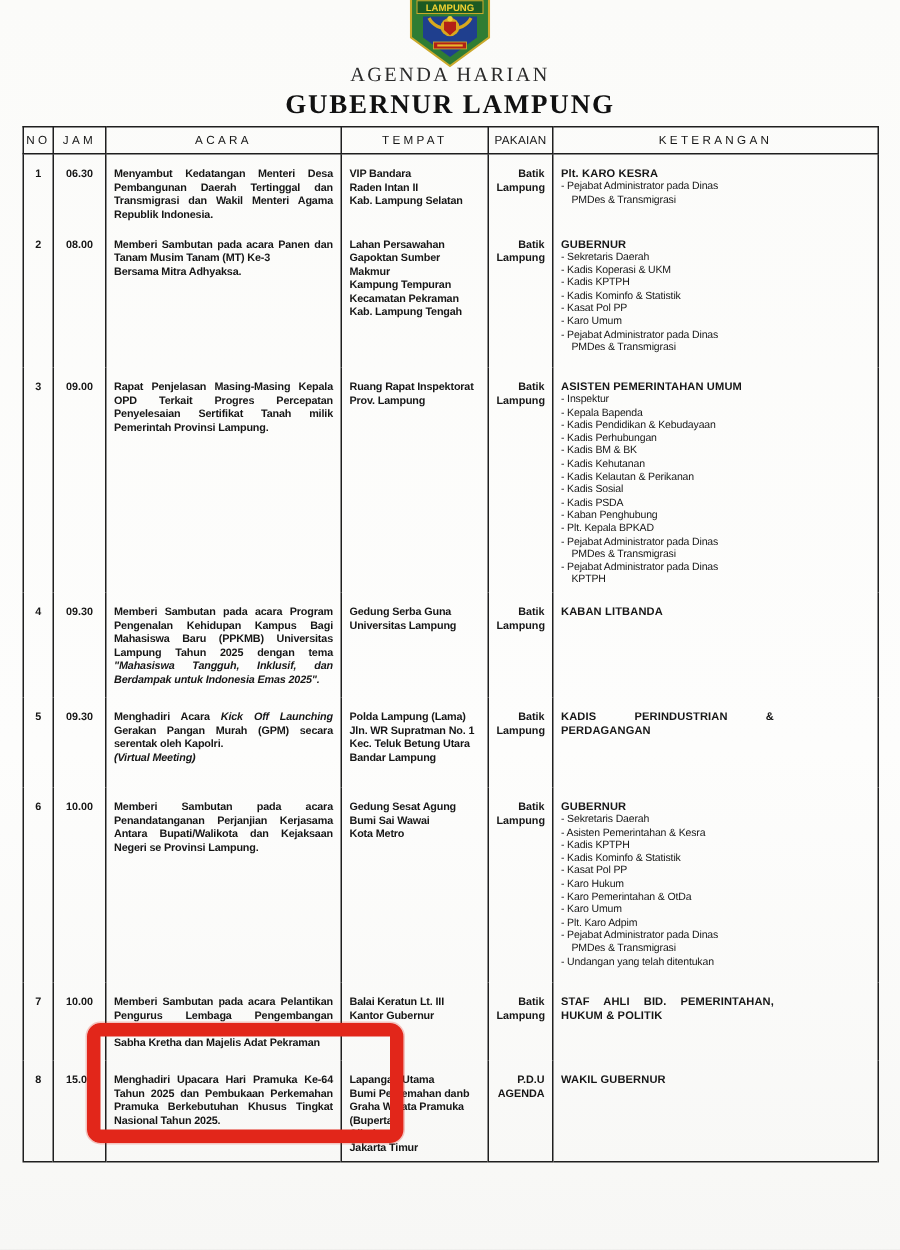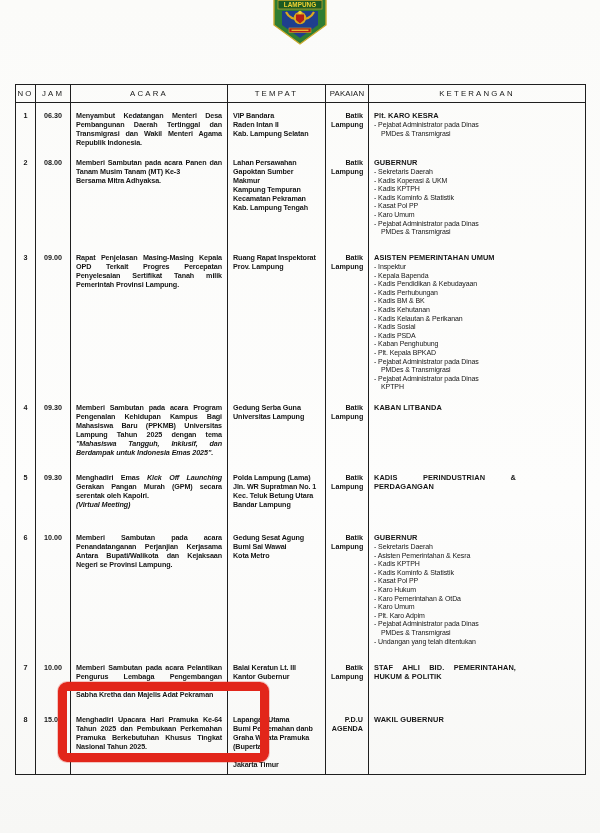--- a/index.html
+++ b/index.html
@@ -101,20 +101,22 @@
     <path d="M11,13 L47,13 L47,27 L29,40 L11,27 Z" fill="#1f3f8e"></path>
     <path d="M15,14 C20,24 38,24 43,14" fill="none" stroke="#d9a91e" stroke-width="2.2"></path>
     <circle cx="29" cy="20" r="6.2" fill="#d9a91e"></circle>
     <path d="M25,16.5 L33,16.5 L33,22 L29,25.5 L25,22 Z" fill="#b32016"></path>
     <circle cx="29" cy="14.5" r="1.8" fill="#f2d232"></circle>
     <rect x="18" y="30" width="22" height="4.6" fill="#b32016" stroke="#caa92c" stroke-width="0.6"></rect>
     <rect x="20.5" y="31.6" width="17" height="1.4" fill="#f2d232" opacity="0.85"></rect>
   </svg>
 
   <div class="doc-title-block">
+    <div class="doc-title-1">AGENDA HARIAN</div>
+    <div class="doc-title-2">GUBERNUR LAMPUNG</div>
   </div>
 
 
   <table class="agenda">
     <colgroup>
       <col class="c-no">
         <col class="c-jam">
         <col class="c-acara">
       <col class="c-tempat">
         <col class="c-pakaian">
@@ -239,21 +241,21 @@
           <td>
             <div class="ket-wrap">
               <div class="ket-title">KABAN LITBANDA</div>
             </div>
           </td>
         </tr>
         <tr>
           <td class="no">5</td>
           <td class="jam">09.30</td>
           <td>
-            <div class="acara-text"><span>Menghadiri Emas </span><span class="it">Kick Off Launching</span><span> Gerakan Pangan Murah (GPM) secara serentak oleh Kapolri.
+            <div class="acara-text"><span>Menghadiri Acara </span><span class="it">Kick Off Launching</span><span> Gerakan Pangan Murah (GPM) secara serentak oleh Kapolri.
 </span><span class="it">(Virtual Meeting)</span></div>
           </td>
           <td>
             <div class="tempat-text">Polda Lampung (Lama)
 Jln. WR Supratman No. 1
 Kec. Teluk Betung Utara
 Bandar Lampung</div>
           </td>
           <td>
             <div class="pakaian-text">Batik

